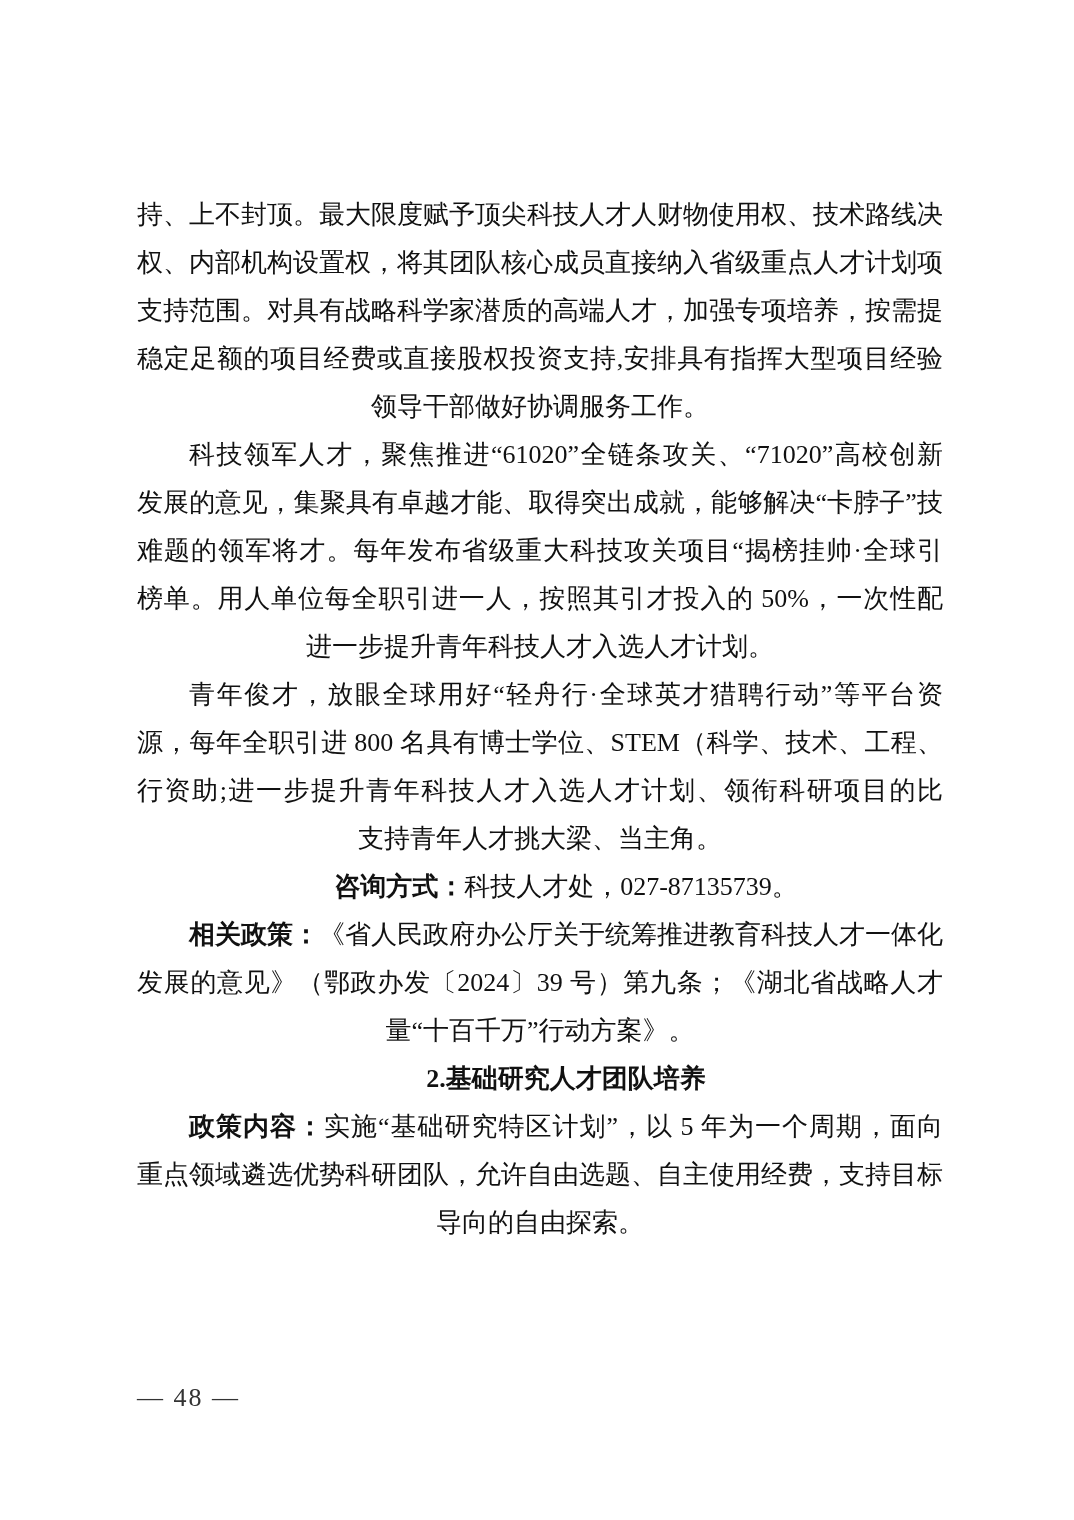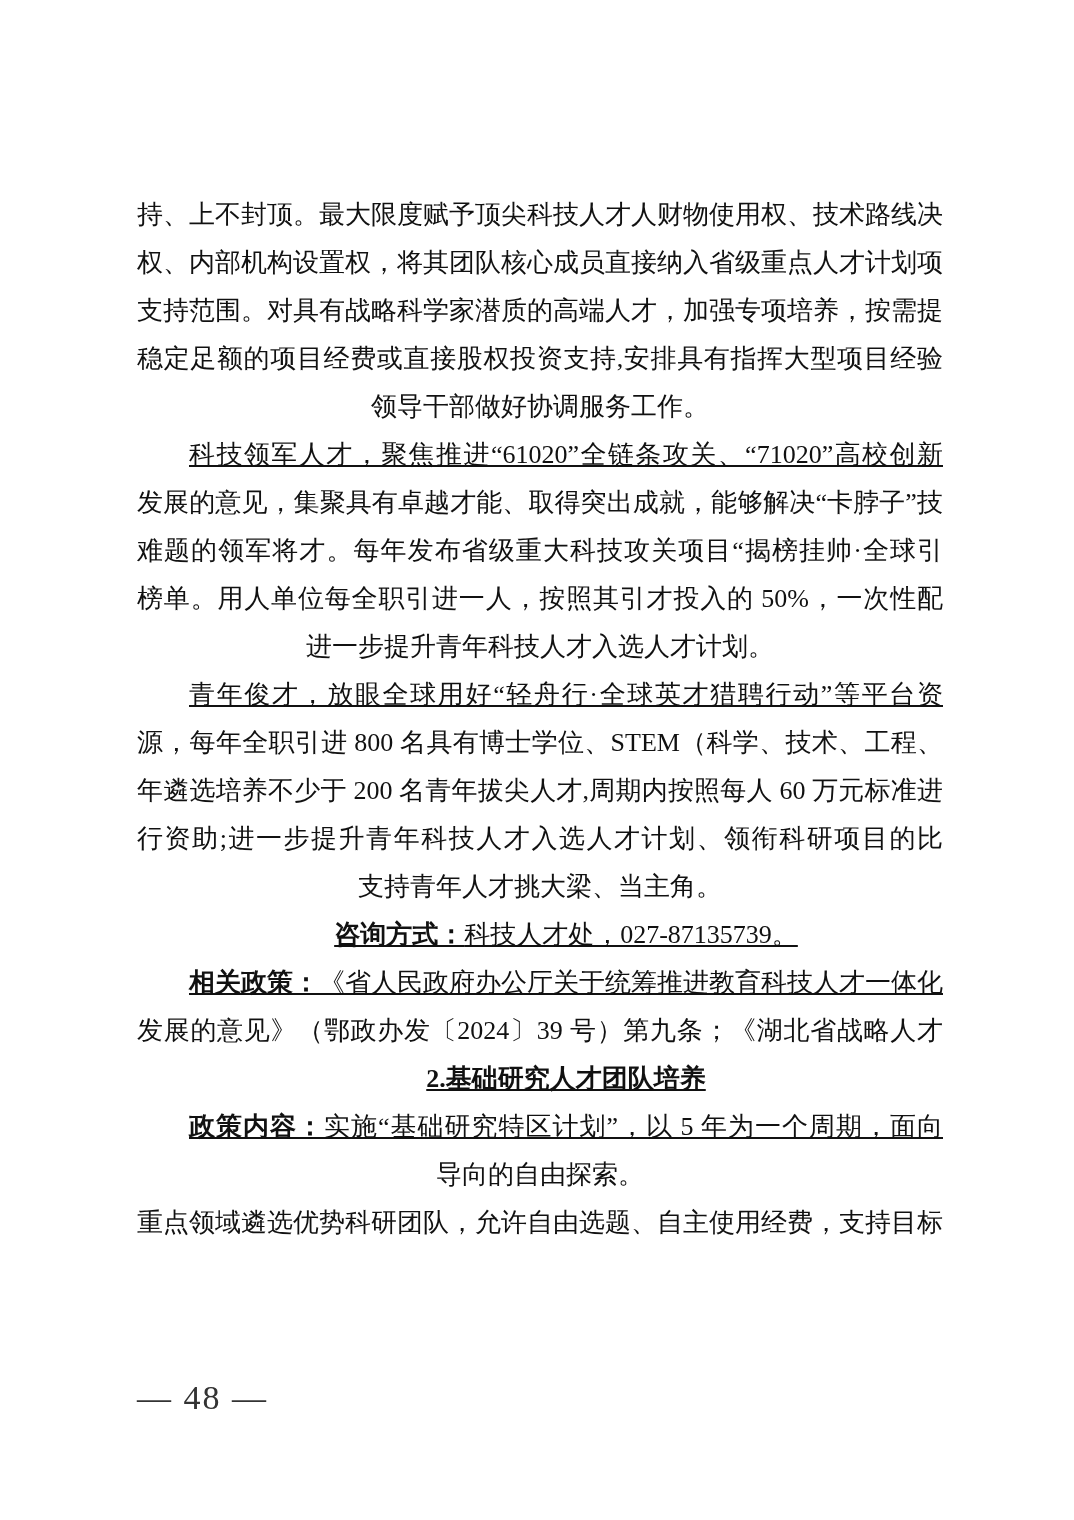--- a/index.html
+++ b/index.html
@@ -32,34 +32,33 @@
     text-align: center;
     overflow: hidden;
   }
   .line.just {
     text-align: justify;
     text-align-last: justify;
     text-justify: inter-character;
   }
   .line.ind {
     text-indent: 2em;
-    text-decoration: underline;
   }
   .line b {
     font-weight: bold;
     margin-top: 44px;
   }
   .block.heading .line {
     font-weight: bold;
   }
   .page-footer {
     position: absolute;
     left: 137px;
     top: 1378px;
-    font-size: 34px;
+    font-size: 26px;
     line-height: 40px;
     letter-spacing: 2px;
     color: #333333;
     text-align: right;
   }
 </style>
 </head>
 <body>
 
 <div class="doc-body">
@@ -73,34 +72,34 @@
     <div class="block">
       <div class="line just ind"><span>科技领军人才，聚焦推进“61020”全链条攻关、“71020”高校创新</span></div>
       <div class="line just"><span>发展的意见，集聚具有卓越才能、取得突出成就，能够解决“卡脖子”技术</span></div>
       <div class="line just"><span>难题的领军将才。每年发布省级重大科技攻关项目“揭榜挂帅·全球引才”</span></div>
       <div class="line just"><span>榜单。用人单位每全职引进一人，按照其引才投入的 50%，一次性配套给</span></div>
       <div class="line"><span>进一步提升青年科技人才入选人才计划。</span></div>
     </div>
     <div class="block">
       <div class="line just ind"><span>青年俊才，放眼全球用好“轻舟行·全球英才猎聘行动”等平台资</span></div>
       <div class="line just"><span>源，每年全职引进 800 名具有博士学位、STEM（科学、技术、工程、数</span></div>
-      <div class="line just"><span>年遴选培养不少于 200 名青年拔尖人才,周期内按照每人 60 万元标准进</span></div>
       <div class="line just"><span>行资助;进一步提升青年科技人才入选人才计划、领衔科研项目的比例，</span></div>
       <div class="line"><span>支持青年人才挑大梁、当主角。</span></div>
     </div>
     <div class="block">
       <div class="line ind"><b>咨询方式：</b><span>科技人才处，027-87135739。</span></div>
     </div>
     <div class="block">
       <div class="line just ind"><b>相关政策：</b><span>《省人民政府办公厅关于统筹推进教育科技人才一体化</span></div>
       <div class="line just"><span>发展的意见》（鄂政办发〔2024〕39 号）第九条；《湖北省战略人才力</span></div>
+      <div class="line"><span>量“十百千万”行动方案》。</span></div>
     </div>
     <div class="block heading">
       <div class="line ind"><span>2.基础研究人才团队培养</span></div>
     </div>
     <div class="block">
       <div class="line just ind"><b>政策内容：</b><span>实施“基础研究特区计划”，以 5 年为一个周期，面向</span></div>
+      <div class="line just"><span>重点领域遴选优势科研团队，允许自由选题、自主使用经费，支持目标</span></div>
       <div class="line"><span>导向的自由探索。</span></div>
-      <div class="line just"><span>重点领域遴选优势科研团队，允许自由选题、自主使用经费，支持目标</span></div>
     </div>
   </div>
 
 <div class="page-footer">— 48 —</div>
 
 </body></html>

